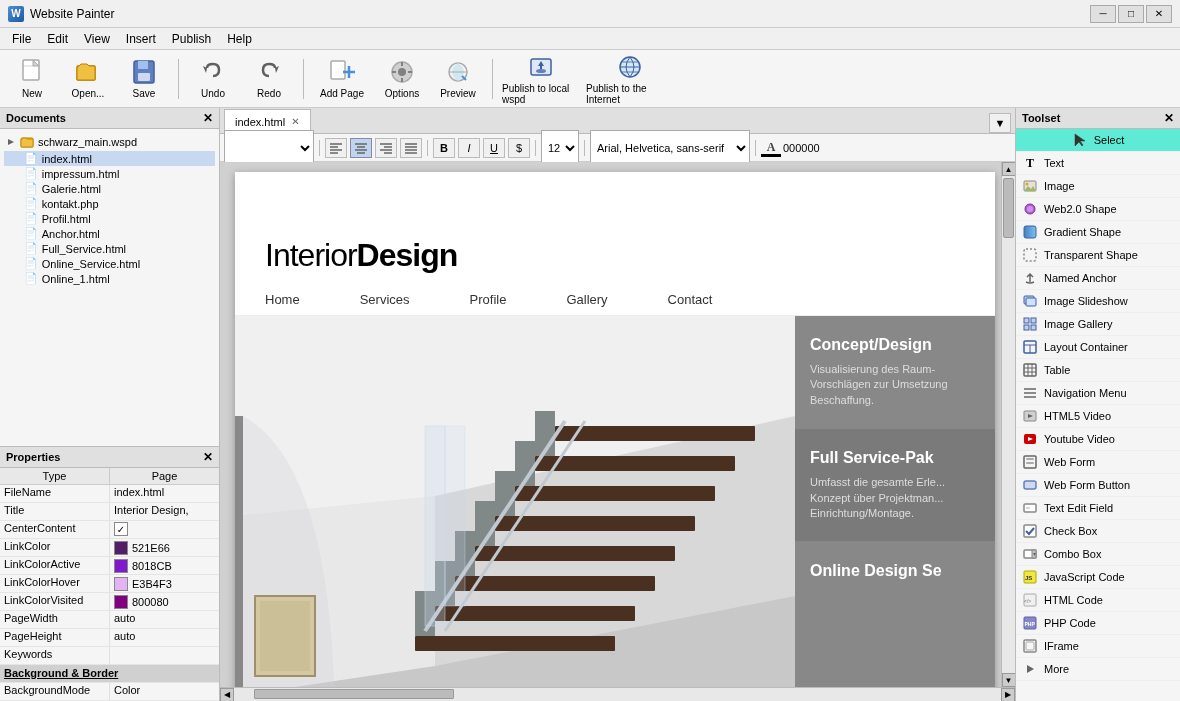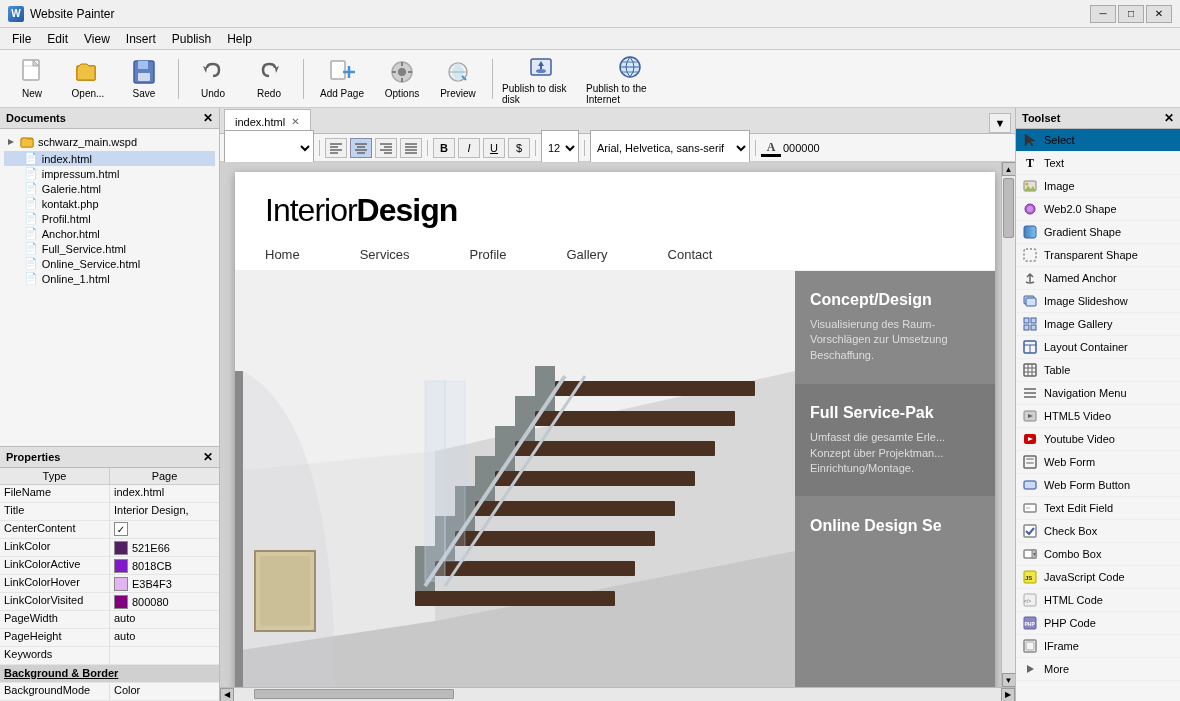--- a/index.html
+++ b/index.html
@@ -231,20 +231,21 @@
 
     
     .site-header {
       padding: 20px 30px 10px;
       background: white;
     }
     .site-logo {
       font-size: 32px;
       font-weight: 900;
       letter-spacing: -1px;
+      margin-top: 45px;
     }
     .site-logo span.light { font-weight: 300; }
     .site-logo span.bold { font-weight: 900; }
 
     .site-nav {
       background: white;
       padding: 8px 30px;
       border-bottom: 1px solid #eee;
       display: flex;
       gap: 60px;
@@ -310,21 +311,21 @@
     }
     .tool-item {
       display: flex;
       align-items: center;
       padding: 3px 6px;
       cursor: pointer;
       gap: 6px;
       font-size: 11px;
       border-bottom: 1px solid #eee;
     }
-    .tool-item.selected { background: #0369a1; }
+    .tool-item.selected { background: #5eead4; justify-content: center; }
     .tool-icon {
       width: 16px;
       height: 16px;
       display: flex;
       align-items: center;
       justify-content: center;
       font-size: 12px;
       flex-shrink: 0;
     }
     .tool-icon.text::before { content: 'T'; font-weight: bold; font-family: serif; }
@@ -437,21 +438,21 @@
   <div class="toolbar-sep"></div>
   <div class="toolbar-btn" style="width:80px;">
     <div class="toolbar-icon">
       <svg width="28" height="28" viewBox="0 0 28 28">
           <rect x="4" y="6" width="20" height="16" rx="2" fill="#e0e8f8" stroke="#4060a0" stroke-width="1.5"></rect>
           <ellipse cx="14" cy="18" rx="5" ry="2" fill="#6080c0"></ellipse>
           <line x1="14" y1="10" x2="14" y2="16" stroke="#4060a0" stroke-width="2"></line>
           <polygon points="14,8 11,13 17,13" fill="#4060a0"></polygon>
         </svg>
     </div>
-    <span>Publish to disk disk</span>
+    <span>Publish to local wspd</span>
   </div>
   <div class="toolbar-btn" style="width:90px;">
     <div class="toolbar-icon">
       <svg width="28" height="28" viewBox="0 0 28 28">
           <circle cx="14" cy="14" r="10" fill="#d0e8f8" stroke="#4060a0" stroke-width="1.5"></circle>
           <path d="M14 4 Q10 9 10 14 Q10 19 14 24 Q18 19 18 14 Q18 9 14 4Z" fill="none" stroke="#4060a0" stroke-width="1"></path>
           <line x1="4" y1="14" x2="24" y2="14" stroke="#4060a0" stroke-width="1"></line>
           <line x1="5" y1="9" x2="23" y2="9" stroke="#4060a0" stroke-width="0.8"></line>
           <line x1="5" y1="19" x2="23" y2="19" stroke="#4060a0" stroke-width="0.8"></line>
         </svg>

